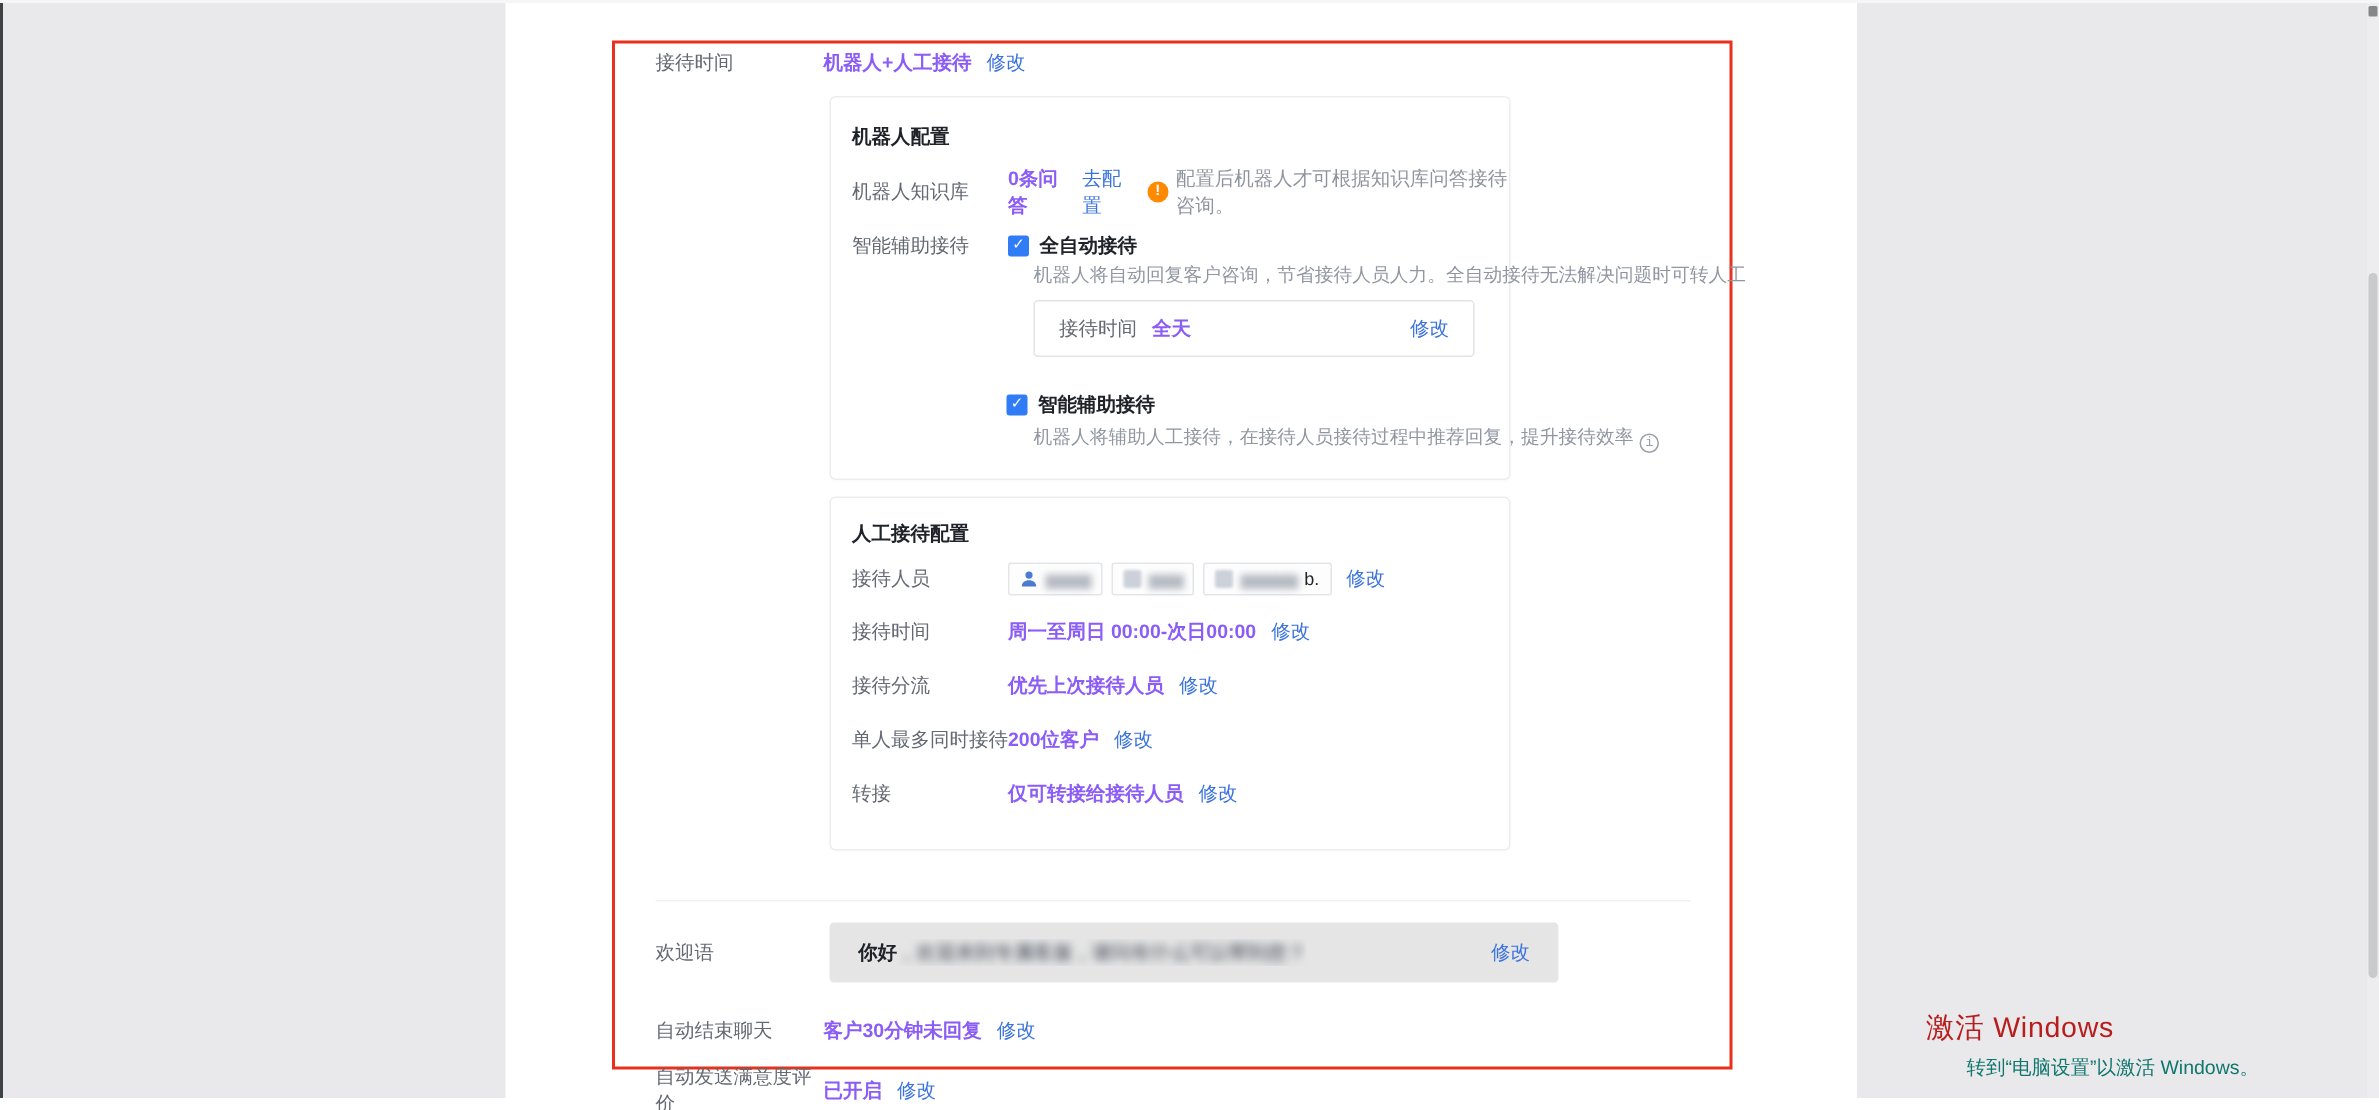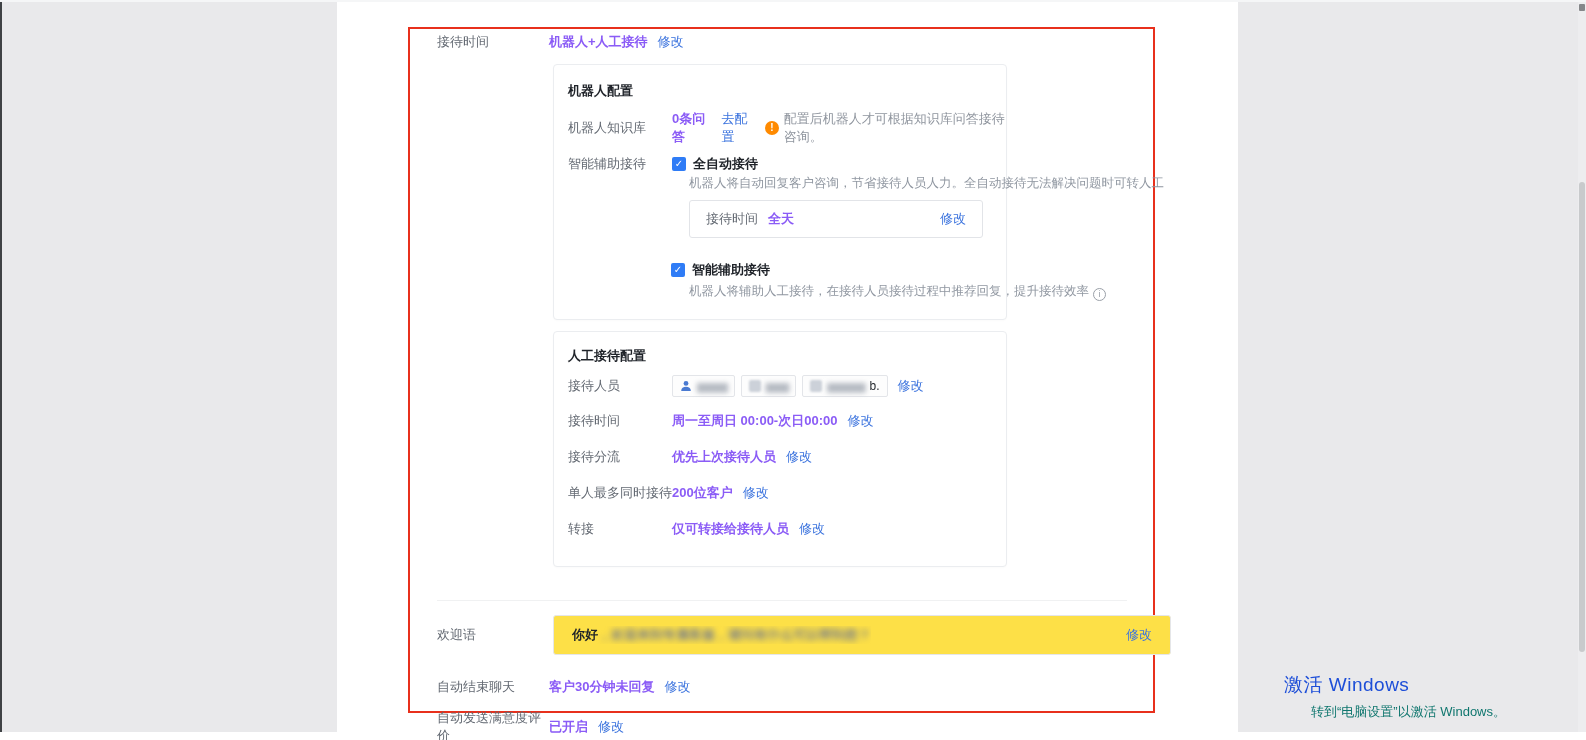--- a/index.html
+++ b/index.html
@@ -7,21 +7,21 @@
   body { font-family:"Liberation Sans","DejaVu Sans",sans-serif; font-size:13px; color:#1f2329; }
   .screen { position:relative; width:1586px; height:740px; overflow:hidden; background:#fff; }
 
   .topline { position:absolute; left:0; top:0; width:1586px; height:2px; background:#f5f6f7; }
 
   .panel { position:absolute; top:2px; height:730px; background:#e9e9eb; }
   .panel-left { left:0; width:337px; border-left:2px solid #3f4245; }
   .panel-right { left:1238px; width:348px; }
 
   .watermark { position:absolute; left:46px; top:670px; }
-  .wm-title { font-size:19px; color:#1d4ed8; letter-spacing:0.5px; }
+  .wm-title { font-size:19px; color:#b91c1c; letter-spacing:0.5px; }
   .wm-sub { font-size:13px; color:#0f766e; margin-top:5px;margin-left:27px; }
 
   .scrollbar { position:absolute; left:1578px; top:2px; width:8px; height:730px; background:#ededef; }
   .scroll-thumb { position:absolute; left:1px; top:180px; width:6px; height:470px; background:#c8cacc; border-radius:3px; }
   .corner-mark { position:absolute; left:1579px; top:4px; width:6px; height:7px; background:#85878a; border-radius:1px; }
 
   .red-box { position:absolute; left:408px; top:27px; width:747px; height:686px; border:2px solid #e8301c; }
 
   .form-row { position:absolute; display:flex; align-items:center; height:18px; }
   .lbl { color:#646a73; flex:none; }
@@ -32,39 +32,39 @@
   .card { position:absolute; left:553px; width:454px; background:#fff; border:1px solid #ebedf0; border-radius:4px; box-shadow:0 1px 2px rgba(0,0,0,0.02); }
   .card-1 { top:64px; height:256px; }
   .card-2 { top:331px; height:236px; }
   .card-title { position:absolute; left:14px; font-weight:700; color:#1f2329; }
   .card-row { position:absolute; left:14px; display:flex; align-items:center; height:20px; }
   .lbl-card { width:104px; }
 
   .checkbox { width:14px; height:14px; background:#2f7cf6; border-radius:2px; color:#fff; font-size:10px; line-height:14px; text-align:center; flex:none; margin-right:7px; cursor:pointer; }
   .cb-title { font-weight:700; }
 
-  .desc { position:absolute; color:#9097a1; font-size:12.5px; white-space:nowrap; }
+  .desc { position:absolute; color:#9097a1; font-size:12.5px; white-space:nowrap;font-family:Liberation Mono, monospace; }
   .warn-icon { width:14px; height:14px; border-radius:50%; background:#ff8a00; color:#fff; font-size:10px; font-weight:700; text-align:center; line-height:14px; flex:none; margin:0 5px 0 10px; }
   .warn-text { color:#8f959e; }
   .info-icon { display:inline-block; width:13px; height:13px; border:1px solid #9aa0a8; border-radius:50%; color:#9aa0a8; font-size:9px; line-height:11px; text-align:center; margin-left:4px; vertical-align:-2px; }
 
   .time-box { position:absolute; left:135px; top:135px; width:294px; height:38px; border:1px solid #e2e4e8; border-radius:3px; display:flex; align-items:center; justify-content:space-between; padding:0 16px; }
   .time-left { display:flex; align-items:center; }
   .time-left .lbl { margin-right:10px; }
   .time-box .link { margin-left:0; }
 
   .chips { display:flex; align-items:center; gap:6px; }
   .chip { height:22px; border:1px solid #e3e5e9; border-radius:2px; background:#fdfdfd; display:flex; align-items:center; padding:0 7px; gap:5px; }
   .blur-name { filter:blur(2.5px); color:#b6bbc3; font-size:11px; letter-spacing:-1px; }
   .blur-avatar { width:12px; height:12px; background:#ccd1d9; border-radius:2px; filter:blur(1px); flex:none; }
   .chip-visible { color:#1f2329; font-size:12px; }
 
   .divider { position:absolute; left:437px; top:600px; width:690px; height:1px; background:#f0f1f2; }
 
-  .welcome-box { position:absolute; left:553px; top:615px; width:618px; height:40px; border:1px solid #e5e6e8; border-radius:3px; display:flex; align-items:center; justify-content:space-between; padding:0 18px; background:#fde047; }
+  .welcome-box { position:absolute; left:553px; top:615px; width:486px; height:40px; border:1px solid #e5e6e8; border-radius:3px; display:flex; align-items:center; justify-content:space-between; padding:0 18px; background:#e5e5e5; }
   .welcome-text { white-space:nowrap; overflow:hidden; }
   .w-prefix { font-weight:700; }
   .w-blur { filter:blur(3px); color:#7a7f88; font-weight:600; }
   .welcome-box .link { margin-left:0; }
 </style>
 </head>
 <body>
 
 <div class="screen">
   <div class="topline"></div>

